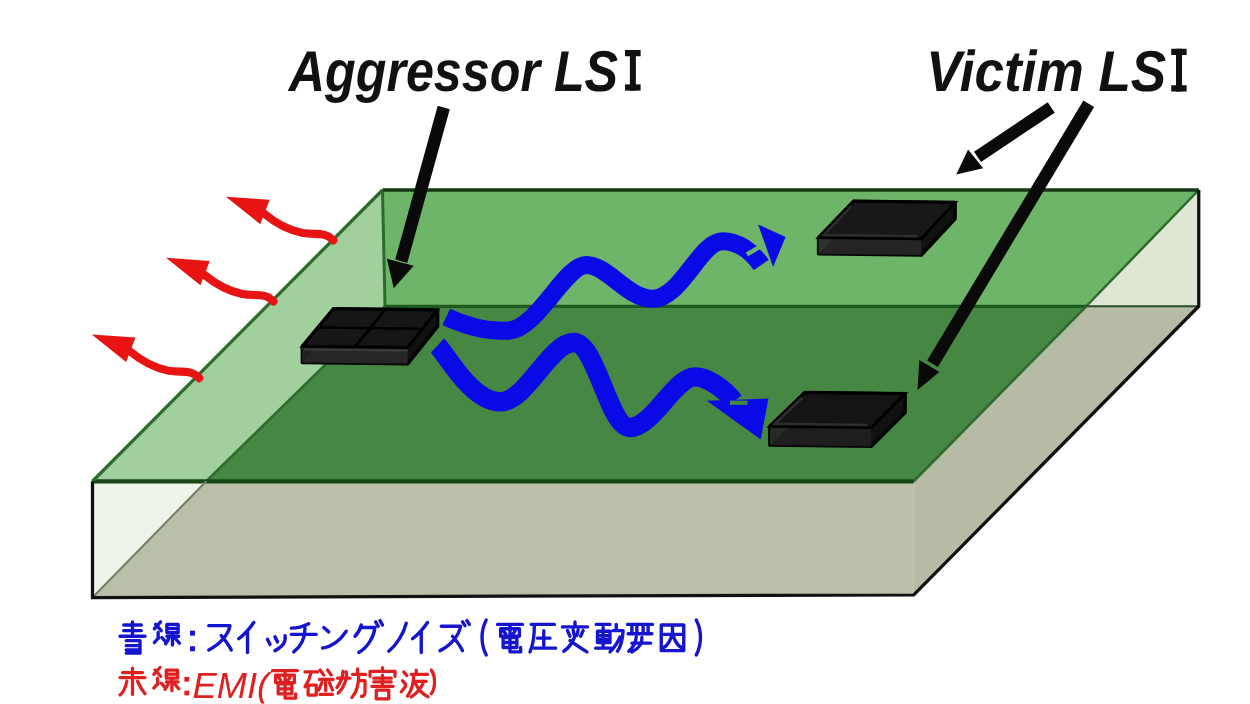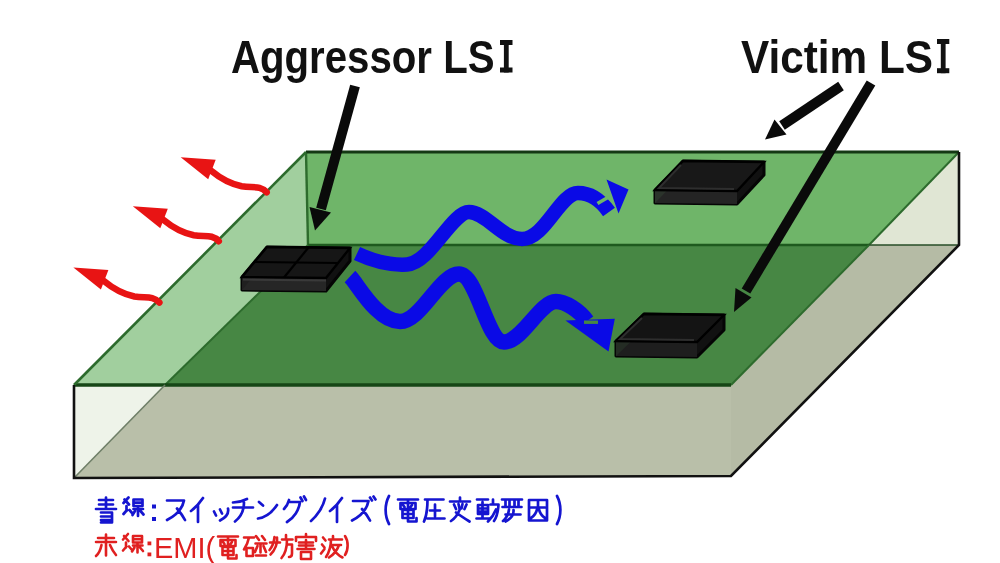--- a/index.html
+++ b/index.html
@@ -1,17 +1,17 @@
 <!DOCTYPE html>
 <html><head>
 <meta charset="utf-8">
 <style>
 html,body{margin:0;padding:0;background:#fff;}
 #canvas{position:relative;width:1000px;height:563px;background:#fff;overflow:hidden;
-  font-family:"Liberation Sans", sans-serif;}
+  font-family:"Liberation Sans", sans-serif;font-style:italic;}
 svg{position:absolute;top:0;left:0;}
 </style>
 </head>
 <body>
 <div id="canvas">
 <svg width="1000" height="563" viewBox="0 0 1000 563">
   <defs>
     <linearGradient id="paleL" x1="0" y1="0" x2="0" y2="1">
       <stop offset="0" stop-color="#96BE92"></stop>
       <stop offset="1" stop-color="#C4DCC0"></stop>

